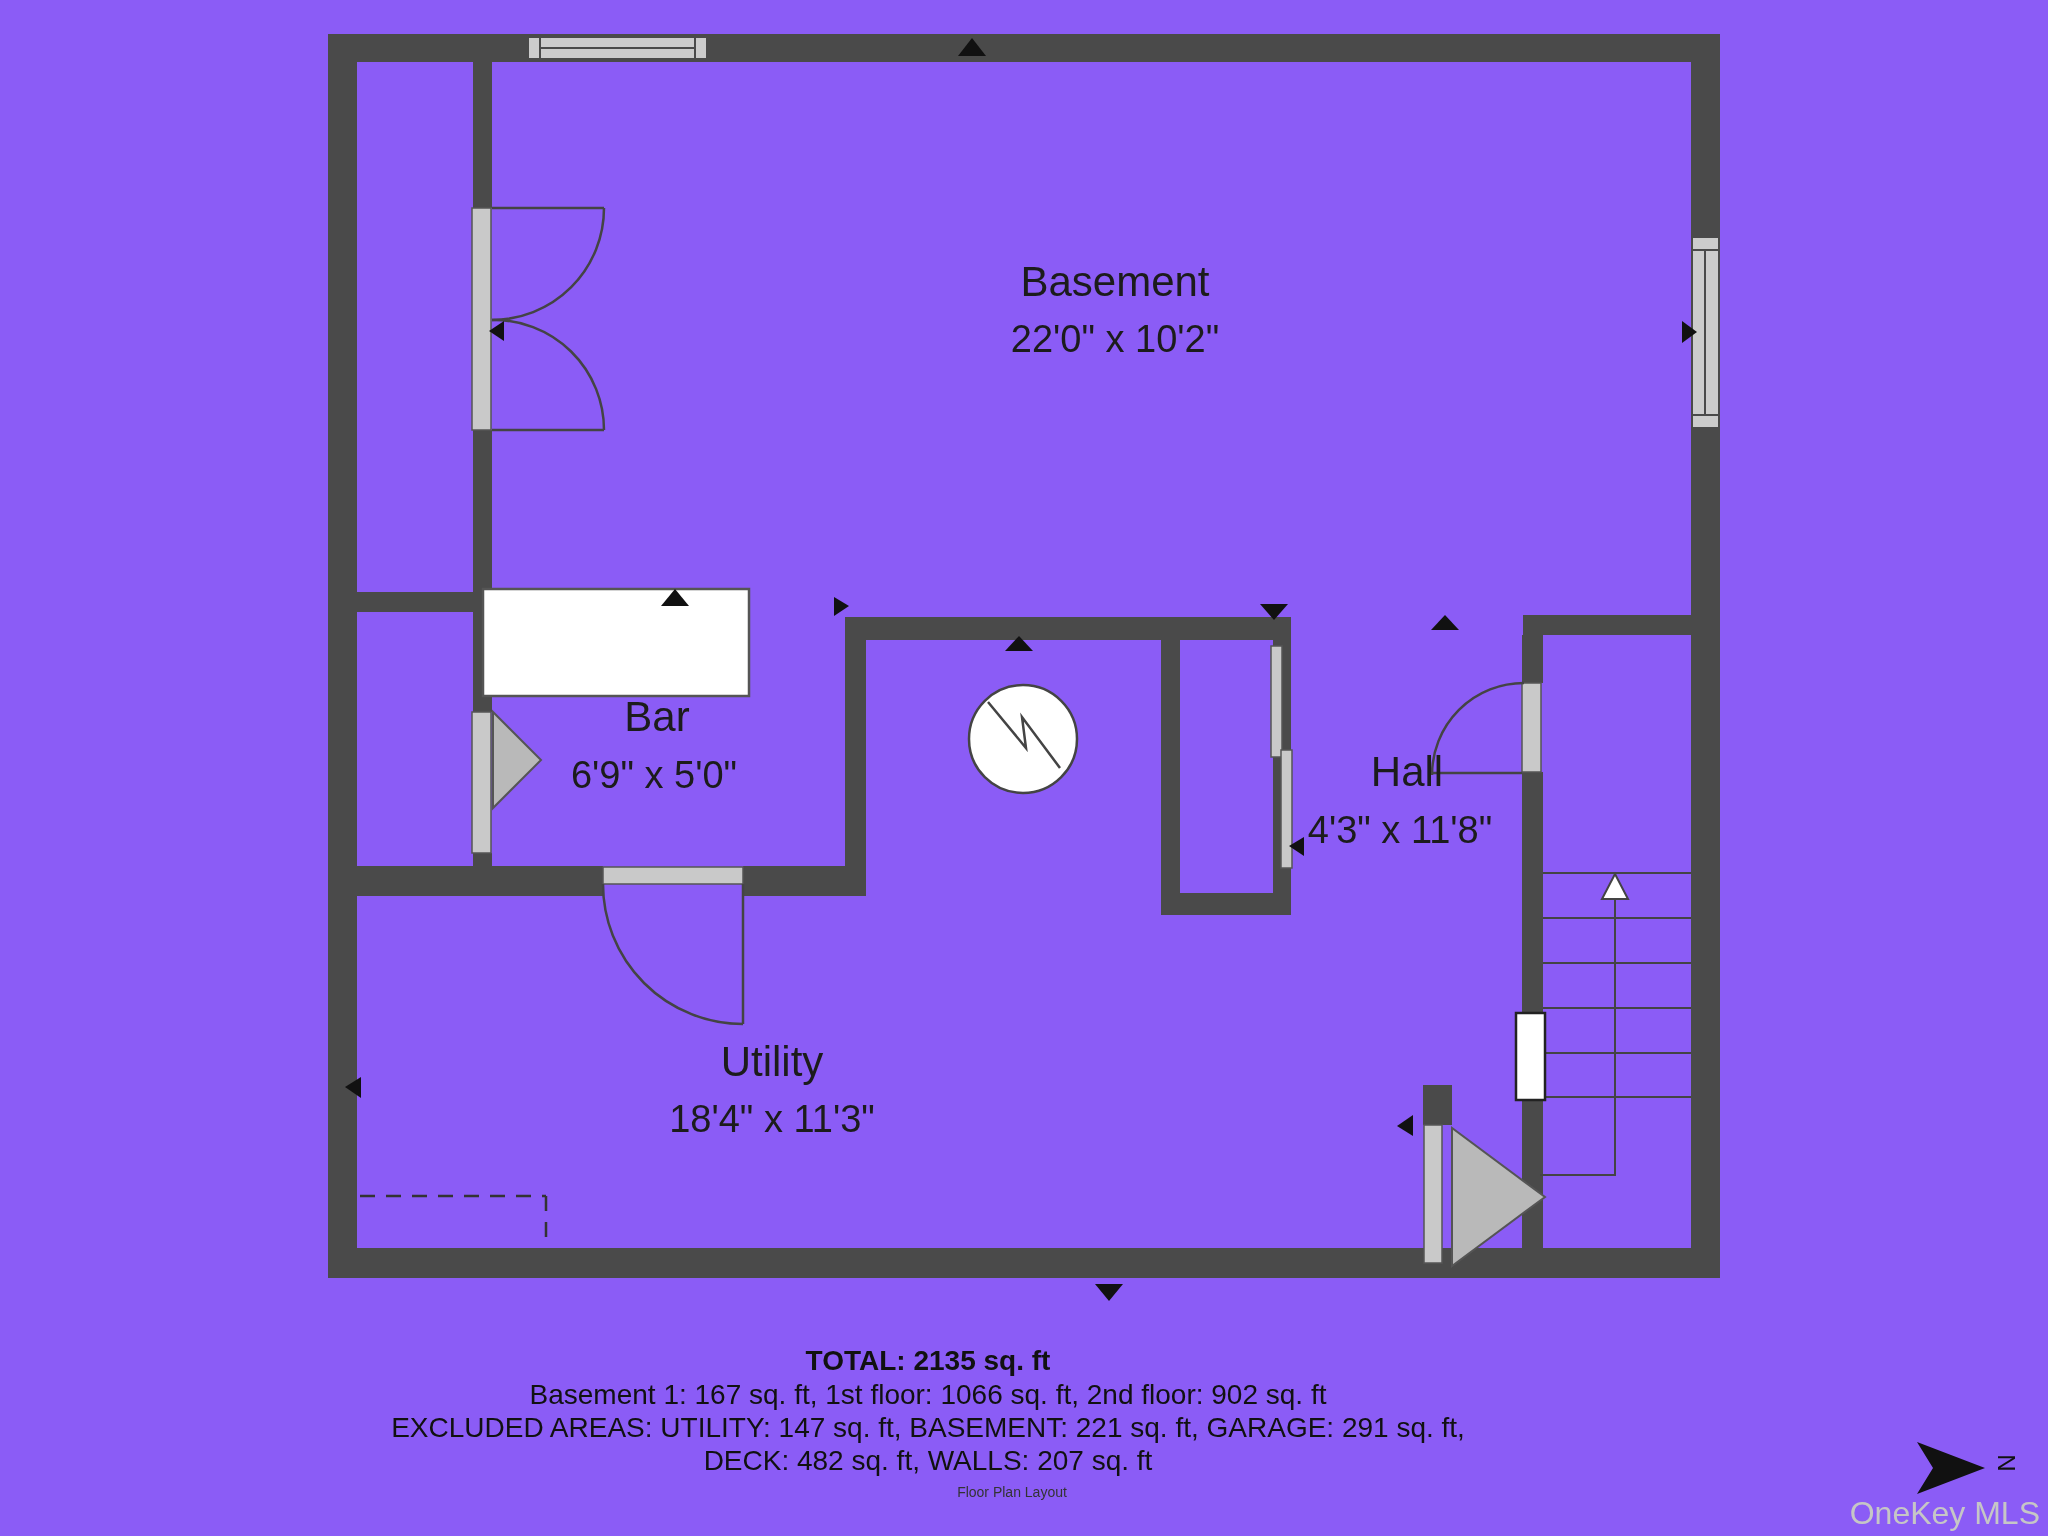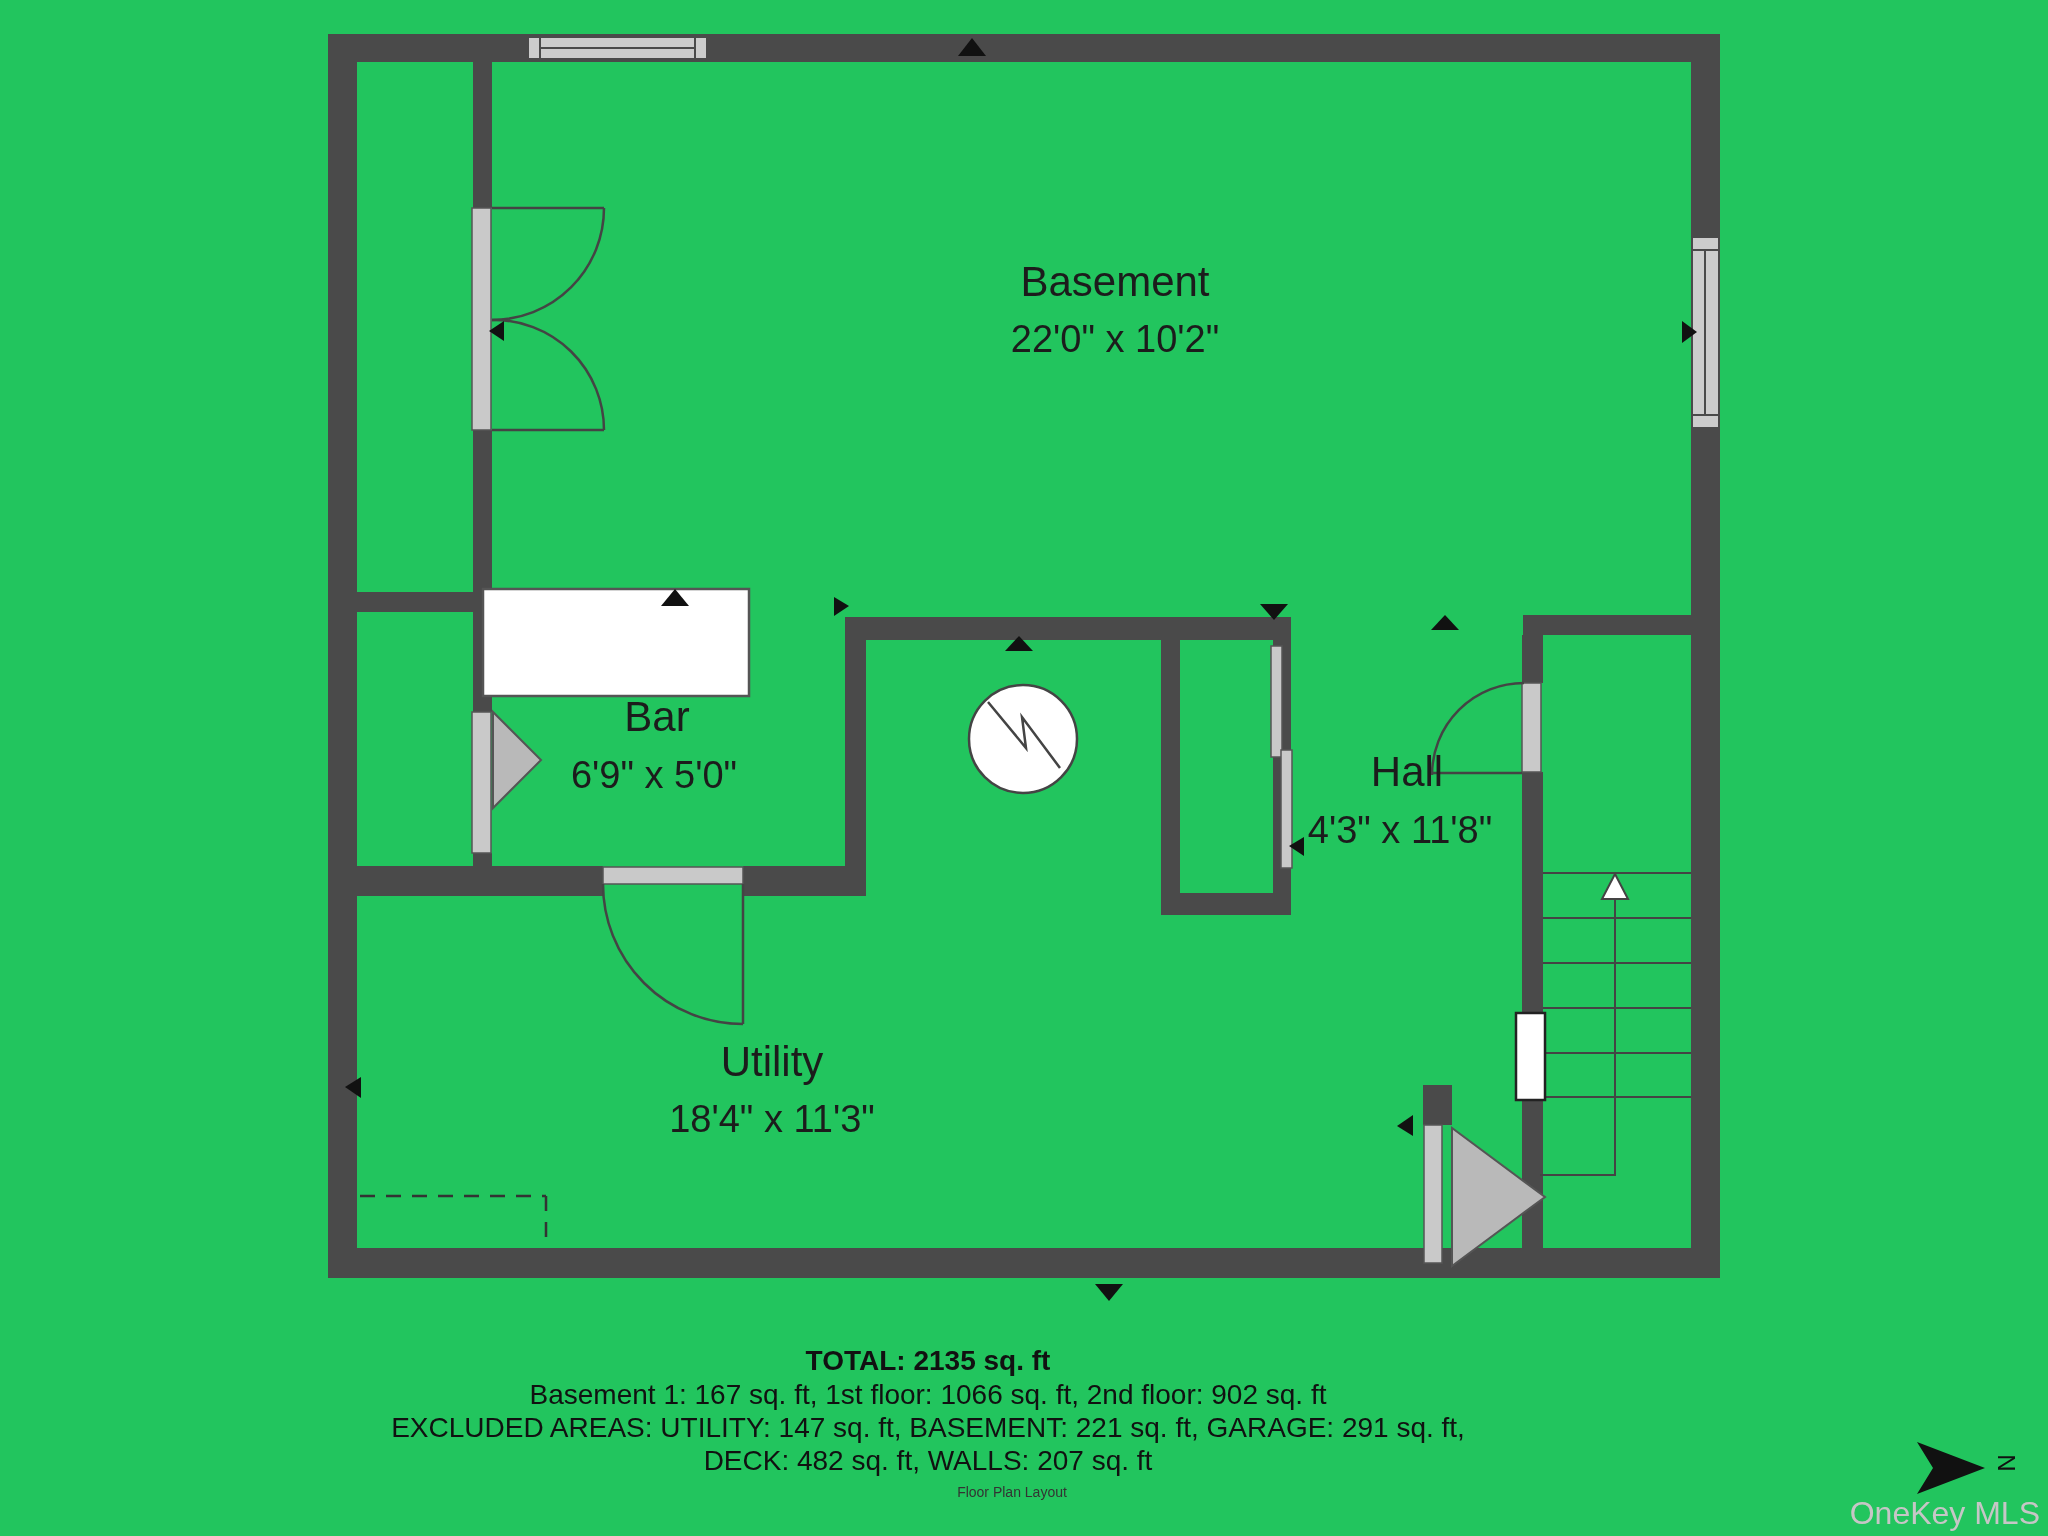--- a/index.html
+++ b/index.html
@@ -1,16 +1,16 @@
 <!DOCTYPE html>
 <html><head>
 <meta charset="utf-8">
 <style>
   html,body{margin:0;padding:0;background:#ffffff;width:2048px;height:1536px;overflow:hidden;}
-  .page{position:relative;width:2048px;height:1536px;background:#22c55e;font-family:"Liberation Sans",sans-serif;}
+  .page{position:relative;width:2048px;height:1536px;background:#8b5cf6;font-family:"Liberation Sans",sans-serif;}
   svg{display:block;}
   .room-label{font-family:"Liberation Sans",sans-serif;font-size:42px;fill:#1c1c1c;}
   .room-dims{font-family:"Liberation Sans",sans-serif;font-size:38px;fill:#1c1c1c;}
   .footer-bold{font-family:"Liberation Sans",sans-serif;font-size:28px;font-weight:bold;fill:#111;}
   .footer-line{font-family:"Liberation Sans",sans-serif;font-size:28px;fill:#111;}
   .caption{font-family:"Liberation Sans",sans-serif;font-size:14px;fill:#333;}
   .watermark{font-family:"Liberation Sans",sans-serif;font-size:32px;fill:#c6c6c6;}
   .compass-n{font-family:"Liberation Sans",sans-serif;font-size:24px;fill:#111;}
 </style>
 </head>

